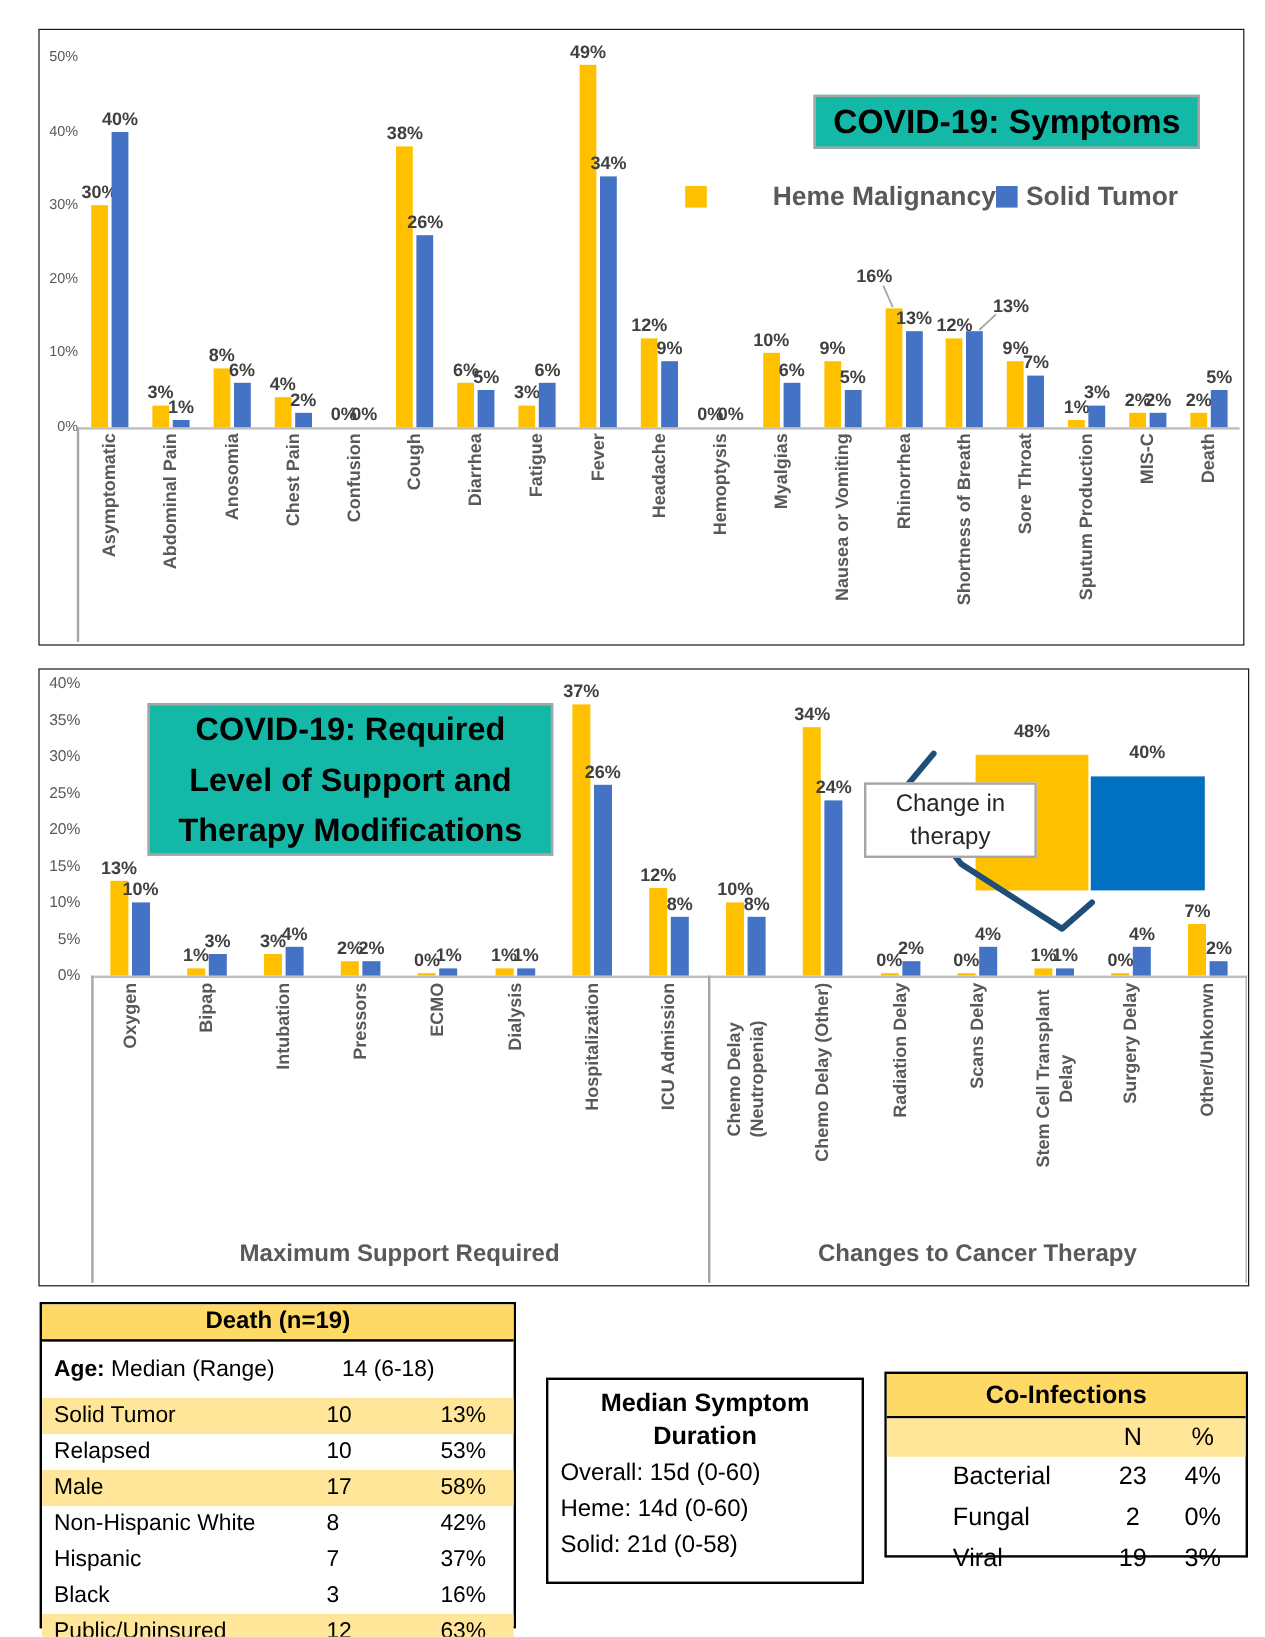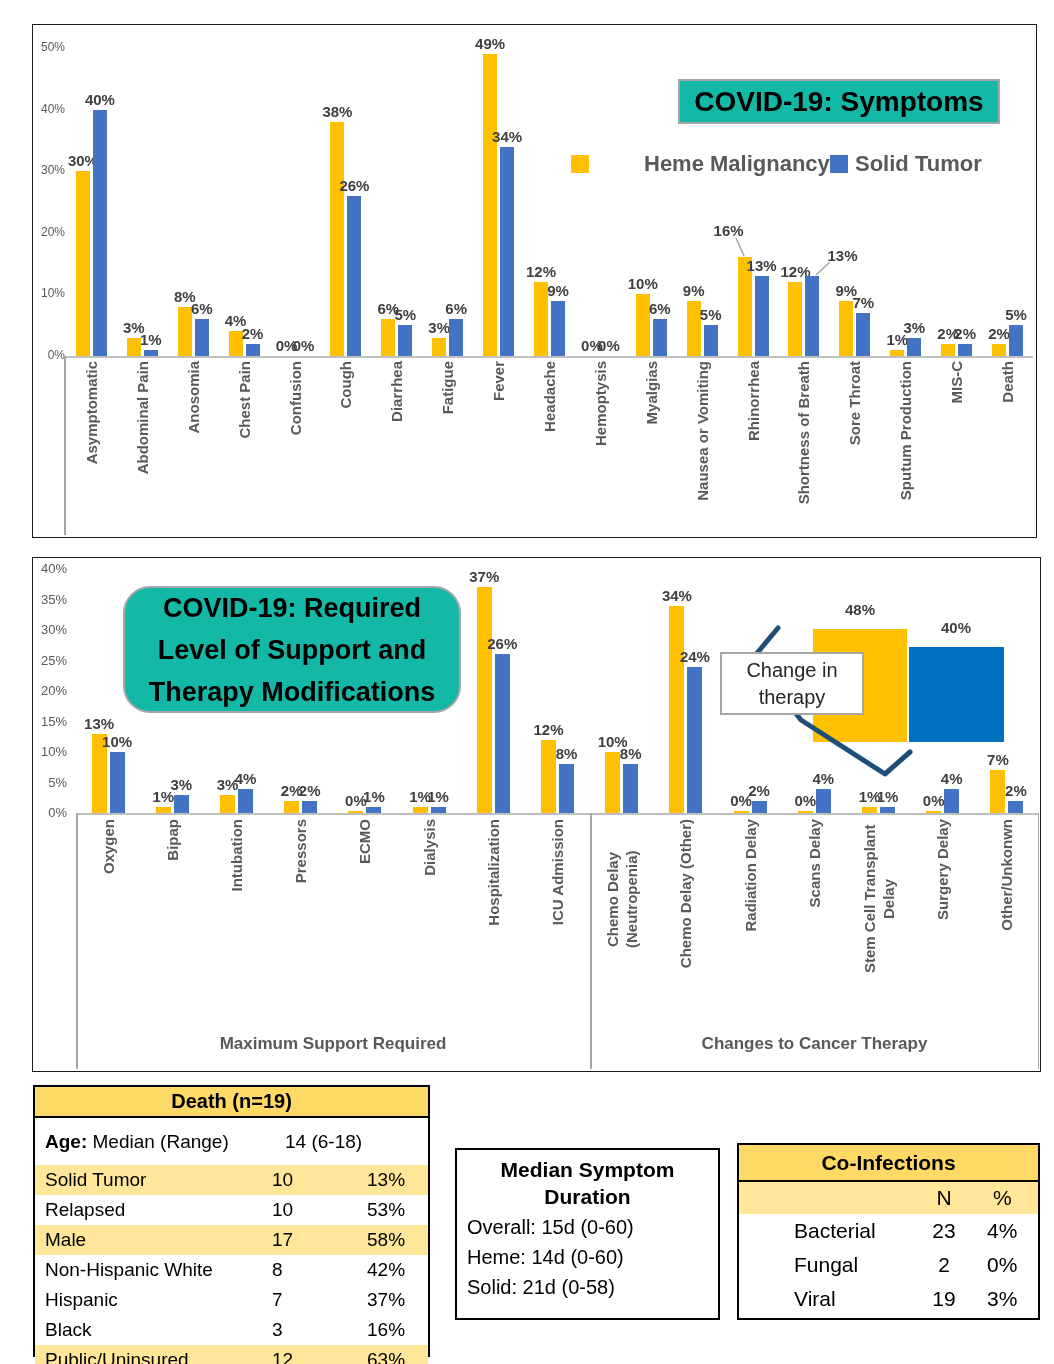--- a/index.html
+++ b/index.html
@@ -13,21 +13,21 @@
   .vlabel { position:absolute; font-weight:bold; font-size:15px; color:#404040; text-align:center; white-space:nowrap; }
   .catwrap { position:absolute; display:flex; justify-content:center; }
   .cat { writing-mode:vertical-rl; transform:rotate(180deg); font-weight:bold; font-size:15px; color:#595959; text-align:center; line-height:19px; }
   .axisline { position:absolute; background:#BFBFBF; }
   .sepline { position:absolute; background:#A6A6A6; }
 
   .titlebox { position:absolute; background:#14b8a6; border:2px solid #A6A6A6; color:#000;
               font-weight:bold; text-align:center; display:flex; align-items:center; justify-content:center; }
   .legend-label { position:absolute; font-weight:bold; font-size:22px; color:#595959; white-space:nowrap; }
   .legend-swatch { position:absolute; width:18px; height:18px; }
-  .grouplabel { position:absolute; font-weight:bold; font-size:17px; color:#595959; text-align:center; }
+  .grouplabel { position:absolute; font-weight:bold; font-size:20px; color:#595959; text-align:center; }
 
   .callout { position:absolute; background:#fff; border:2px solid #A6A6A6; color:#262626;
              font-size:20px; line-height:27px; text-align:center; padding-top:3px; }
 
   
   .tbl { position:absolute; background:#fff; border:2px solid #000; }
   .tbl-header { background:#FFD966; border-bottom:2px solid #000; font-weight:bold; text-align:center; color:#000; }
   .death-row { display:grid; grid-template-columns:237px 95px 1fr; align-items:center; font-size:19px; color:#000; }
   .death-row .lbl { padding-left:10px; }
   .coinf-row { display:grid; grid-template-columns:170px 70px 1fr; align-items:center; font-size:21px; color:#000; }
@@ -185,21 +185,21 @@
       <div class="catwrap" style="left: 942.553px; top: 336px; width: 64px;">
         <div class="cat" style="max-height: 178px;">Death</div>
       </div>
       <svg class="overlay" width="1010" height="331">
         <line x1="703" y1="213" x2="711" y2="231" stroke="#A6A6A6" stroke-width="1.5"></line>
         <line x1="797" y1="237" x2="783" y2="250" stroke="#A6A6A6" stroke-width="1.5"></line>
       </svg>
     </div>
 
   <div id="chart2" class="chart" style="left:32px; top:557px; width:1009px; height:515px;">
-    <div class="titlebox" style="left:90px; top:28px; width:338px; height:127px; font-size:27px; line-height:42px; padding:0 12px;border-radius:27px;">COVID-19: Required Level of Support and Therapy Modifications</div>
+    <div class="titlebox" style="left:90px; top:28px; width:338px; height:127px; font-size:27px; line-height:42px; padding:0 12px;">COVID-19: Required Level of Support and Therapy Modifications</div>
   <div class="tick" style="left: 4px; top: 247px; width: 30px; font-size: 13px;">0%</div>
       <div class="tick" style="left: 4px; top: 216.5px; width: 30px; font-size: 13px;">5%</div>
       <div class="tick" style="left: 4px; top: 186px; width: 30px; font-size: 13px;">10%</div>
       <div class="tick" style="left: 4px; top: 155.5px; width: 30px; font-size: 13px;">15%</div>
       <div class="tick" style="left: 4px; top: 125px; width: 30px; font-size: 13px;">20%</div>
       <div class="tick" style="left: 4px; top: 94.5px; width: 30px; font-size: 13px;">25%</div>
       <div class="tick" style="left: 4px; top: 64px; width: 30px; font-size: 13px;">30%</div>
       <div class="tick" style="left: 4px; top: 33.5px; width: 30px; font-size: 13px;">35%</div>
       <div class="tick" style="left: 4px; top: 3px; width: 30px; font-size: 13px;">40%</div>
       <div class="axisline" style="left: 43px; top: 255px; width: 963px; height: 2px;"></div>
@@ -370,21 +370,21 @@
 
   <div class="tbl" style="left:455px; top:1148px; width:265px; height:172px;">
     <div style="font-weight:bold; font-size:21px; line-height:27px; text-align:center; padding:6px 18px 2px 18px;">Median Symptom Duration</div>
     <div id="duration-lines" style="padding-left:10px;">
         <div style="font-size: 20px; line-height: 30px; color: rgb(0, 0, 0);">Overall: 15d (0-60)</div>
         <div style="font-size: 20px; line-height: 30px; color: rgb(0, 0, 0);">Heme: 14d (0-60)</div>
         <div style="font-size: 20px; line-height: 30px; color: rgb(0, 0, 0);">Solid: 21d (0-58)</div>
       </div>
   </div>
 
-  <div class="tbl" style="left:737px; top:1143px; width:303px; height:177px;">
+  <div class="tbl" style="left:737px; top:1143px; width:303px; height:155px;">
     <div class="tbl-header" style="height:37px; font-size:21px; line-height:35px;">Co-Infections</div>
     <div class="coinf-row" style="height:32px; background:#FFE699; font-weight:normal;">
       <div class="lbl"></div>
       <div class="n">N</div>
       <div class="p" style="padding-left:14px;">%</div>
     </div>
     <div id="coinf-rows">
         <div class="coinf-row" style="height: 34px;">
           <div class="lbl">Bacterial</div>
           <div class="n">23</div>

